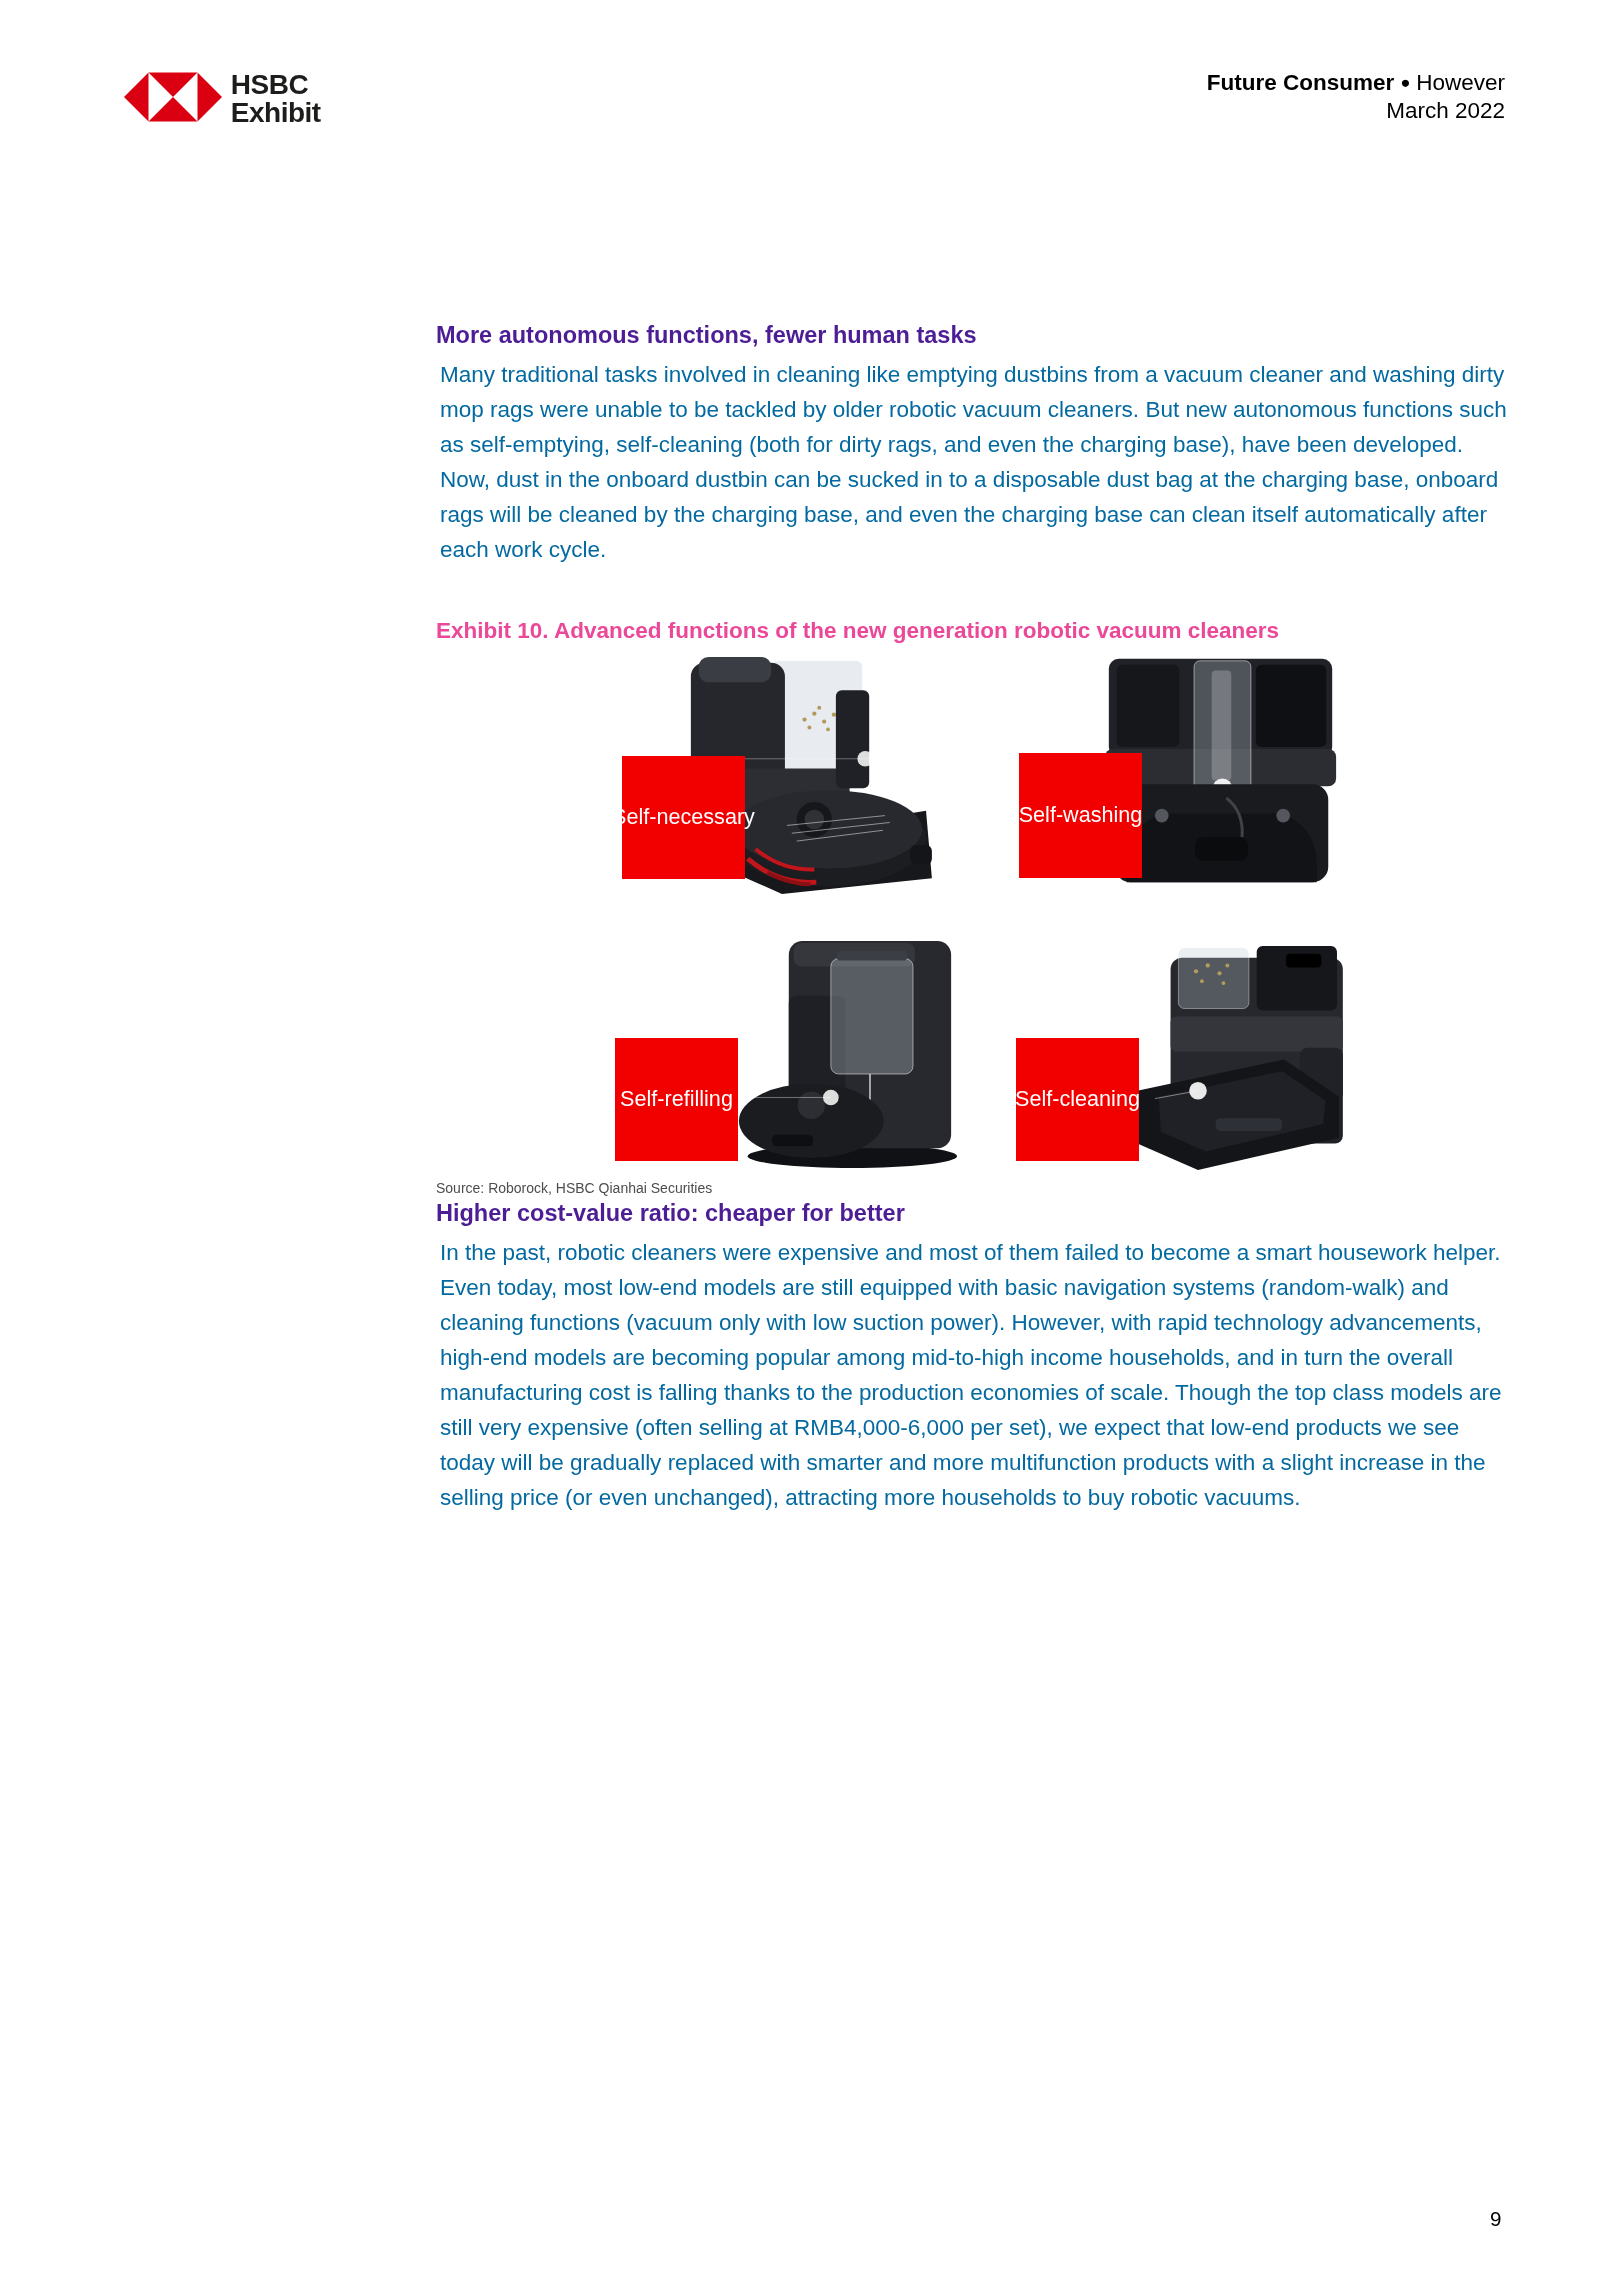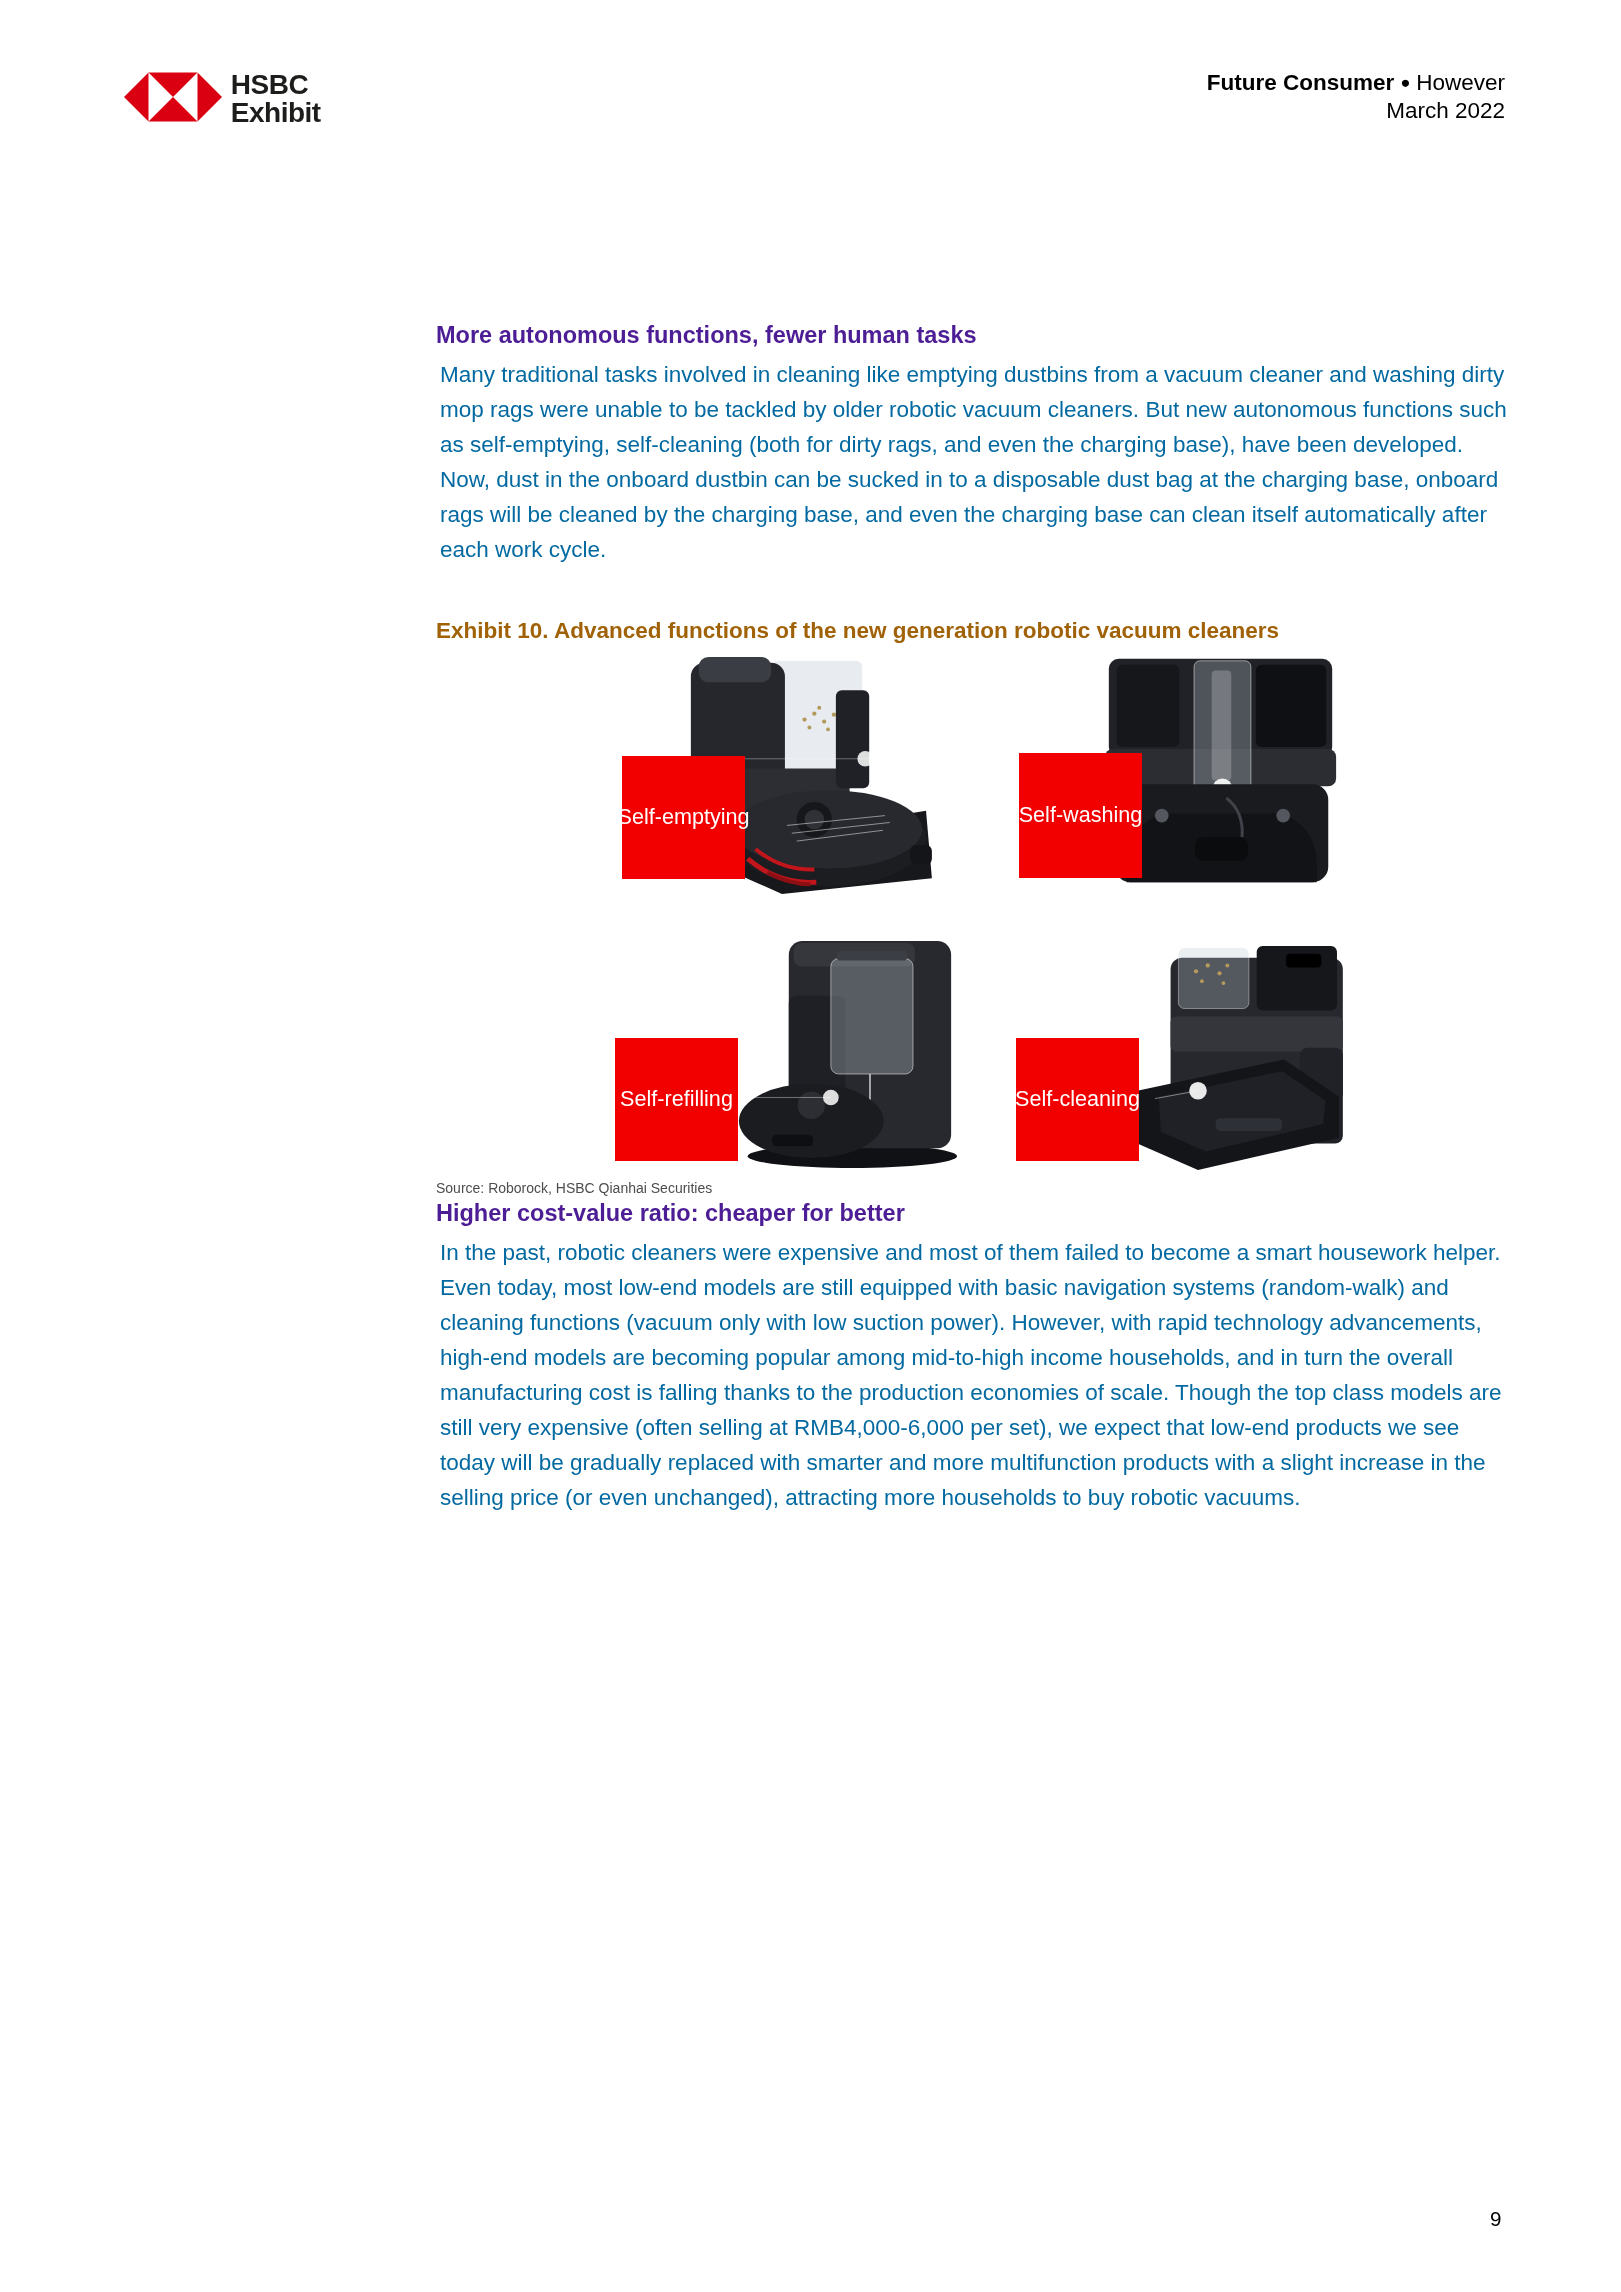--- a/index.html
+++ b/index.html
@@ -17,21 +17,21 @@
   .logo-hex{width:98px;height:52px;display:block;}
   .logo-word{margin-left:8.8px;font-weight:700;color:#1d1d1b;font-size:28px;line-height:28px;letter-spacing:-0.5px;}
   .hdr-right{position:absolute;right:116px;top:69px;text-align:right;font-size:22.5px;line-height:28px;color:#000;}
   .hdr-line1 b{font-weight:700;}
   .hdr-sep{font-size:16.7px;vertical-align:2px;padding:0 5.9px;}
   
   .col{position:absolute;left:436px;top:320px;width:1078px;}
   h2.sec{font-size:23.5px;line-height:31px;font-weight:700;margin:0 0 5.9px 0;color:#4c1d95;}
   p.body{font-size:22.5px;line-height:35px;margin:4px;color:#0369a1;}
   p.body + p.body{margin-top:20.6px;}
-  .exh-title{font-size:22.5px;line-height:31px;font-weight:700;margin:48px 0 0 0;color:#a16207;}
+  .exh-title{font-size:22.5px;line-height:31px;font-weight:700;margin:48px 0 0 0;color:#ec4899;}
   .figure{position:relative;height:524px;margin-top:4.9px;}
   .prod{position:absolute;}
   .prod svg{display:block;width:100%;height:100%;}
   .tag{
     position:absolute;width:123px;height:123px;
     background:#f20000;color:#ffffff;
     display:flex;flex-direction:row;align-items:center;justify-content:center;
     font-size:21.6px;line-height:28px;text-align:center;z-index:3;
   }
   .source{font-size:14px;line-height:19.6px;color:#4d4d4d;margin-top:4px;}
@@ -167,21 +167,21 @@
           <polygon points="0,152 150,120 206,158 206,200 62,233 0,206" fill="#141519"></polygon>
           <polygon points="22,158 148,132 192,162 190,186 70,214 24,194" fill="#1f2127"></polygon>
           <circle cx="62" cy="152" r="9" fill="#ffffff" opacity="0.9"></circle>
           <line x1="18" y1="160" x2="62" y2="152" stroke="#ffffff" stroke-opacity="0.45"></line>
           <rect x="80" y="180" width="68" height="13" rx="5" fill="#2e3037"></rect>
         </svg>
       </div>
 
       <div class="tag" style="left:186px;top:105px;">
         <span>Self-</span>
-        <span>emptying</span>
+        <span>necessary</span>
       </div>
       <div class="tag" style="left:583px;top:102px;height:125px;">
         <span>Self-</span>
         <span>washing</span>
       </div>
       <div class="tag" style="left:179px;top:387px;">
         <span>Self-</span>
         <span>refilling</span>
       </div>
       <div class="tag" style="left:580px;top:387px;">

